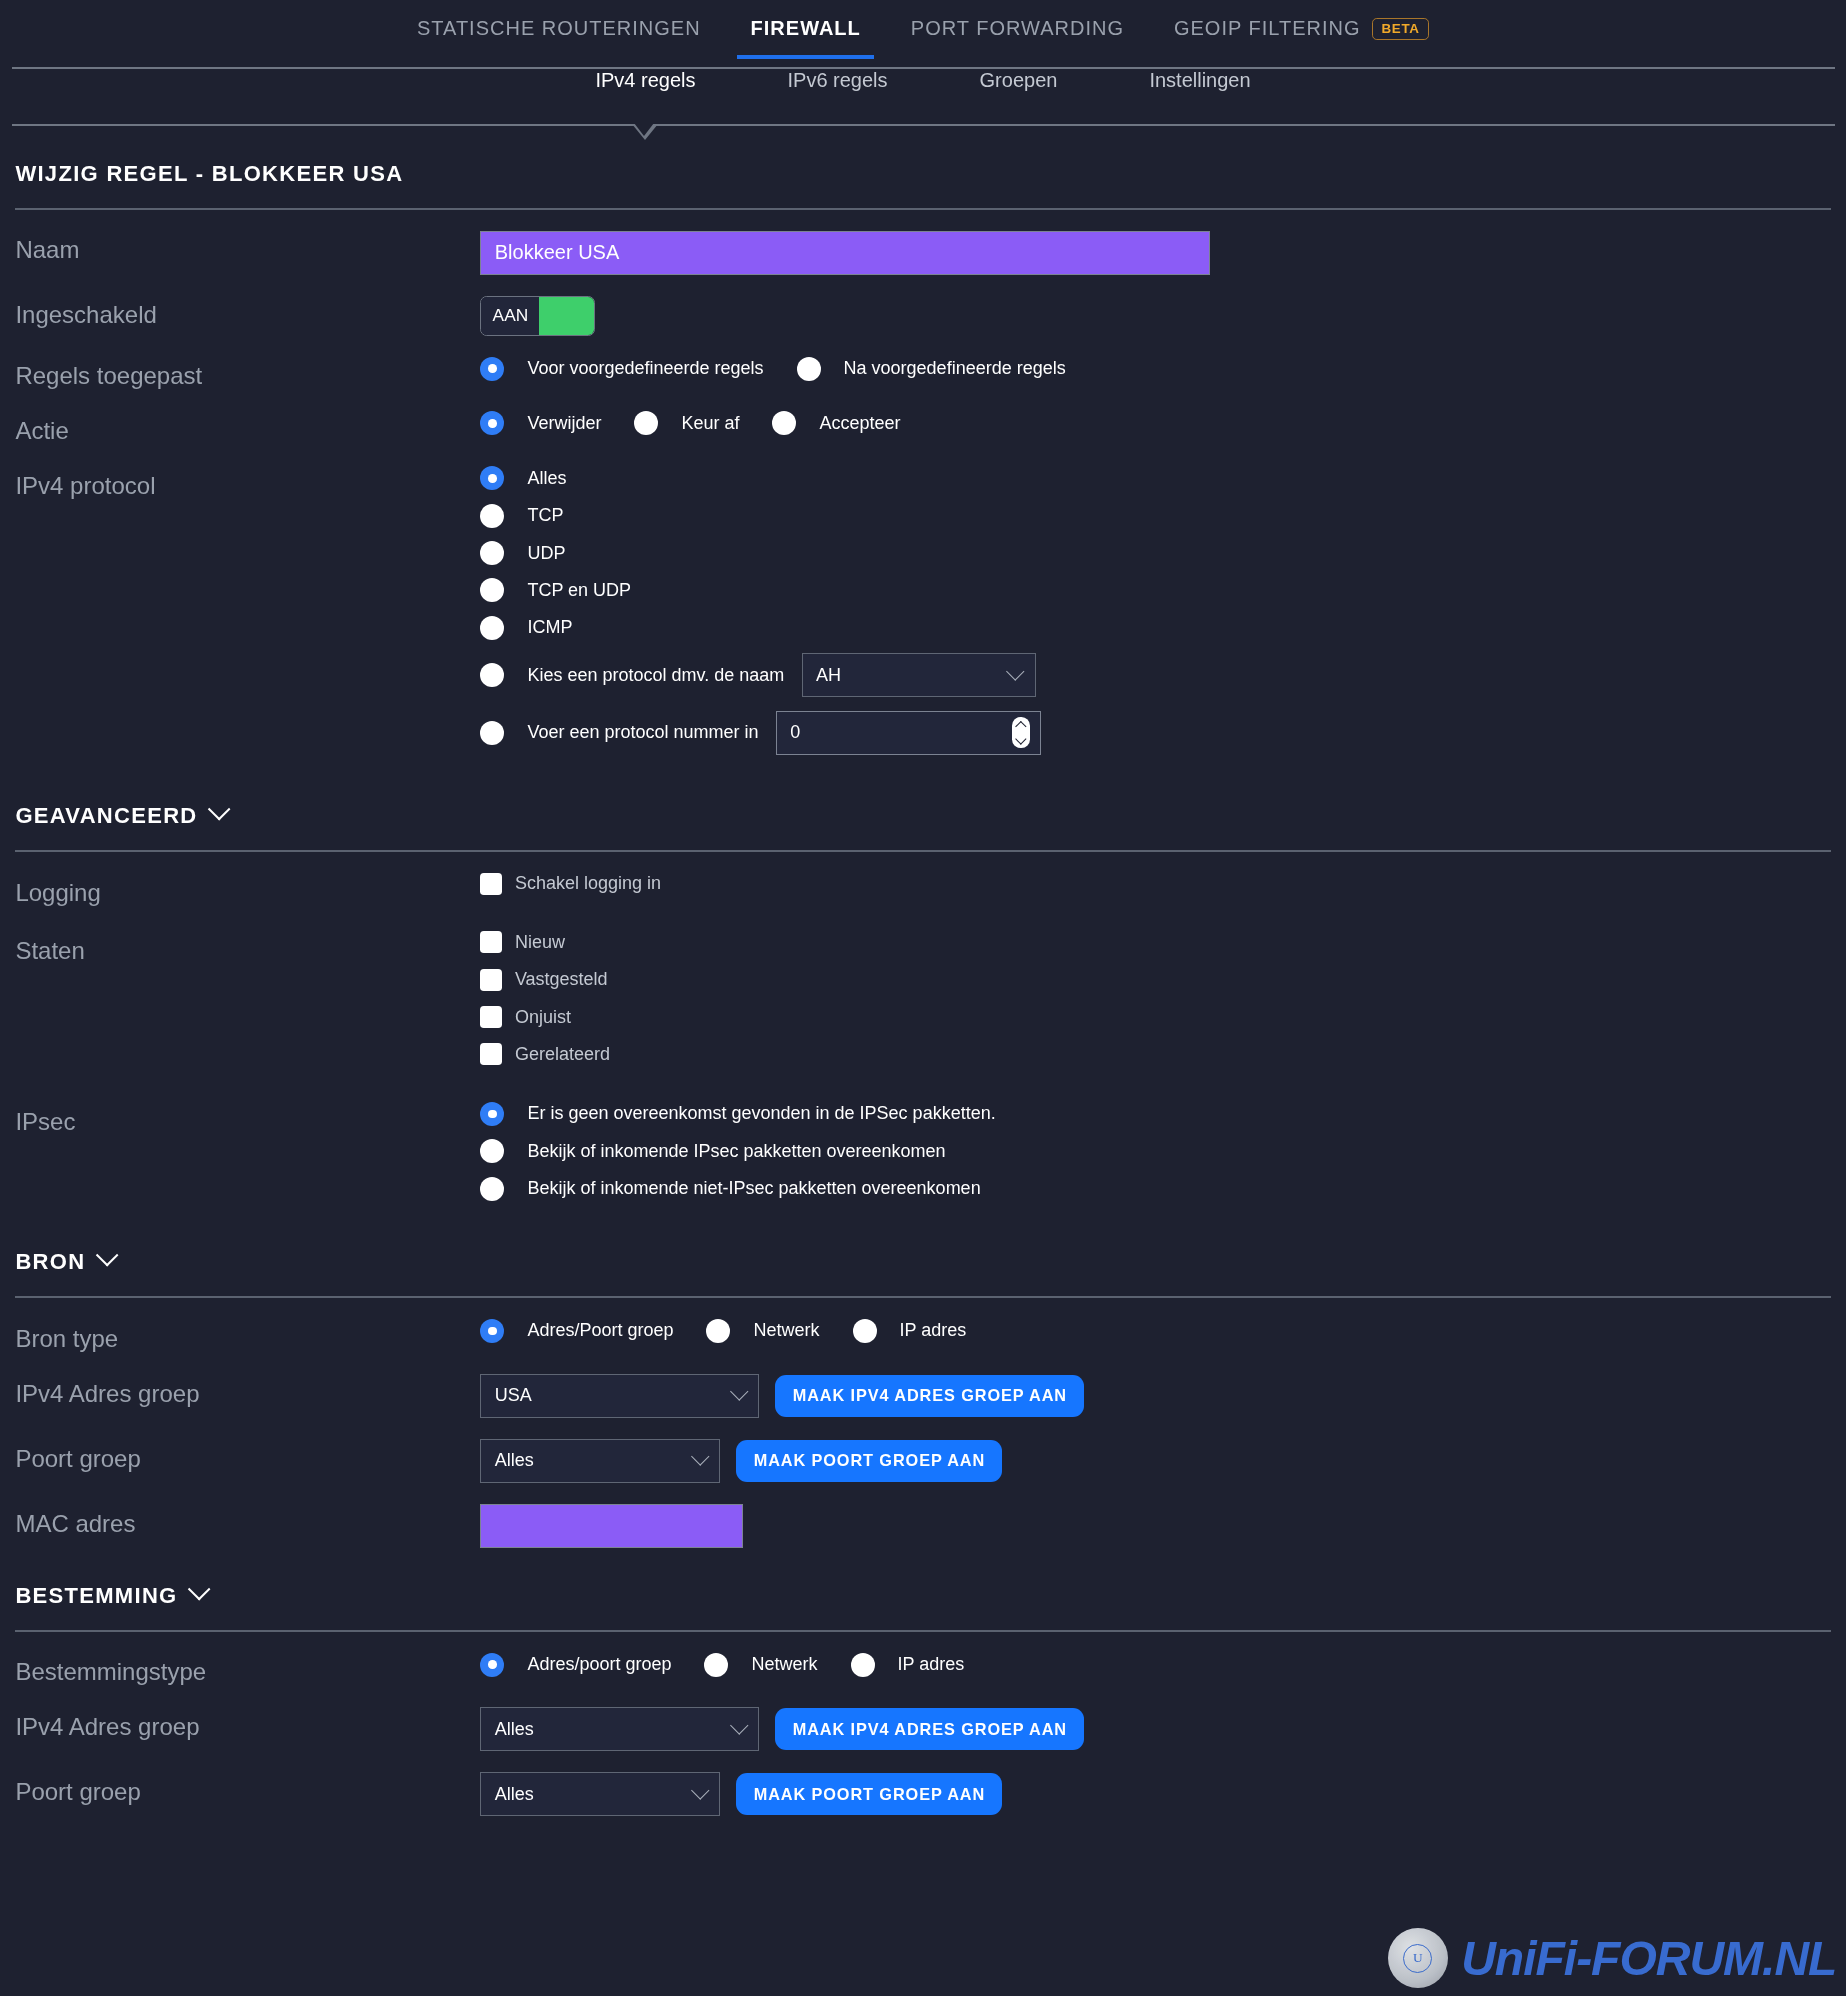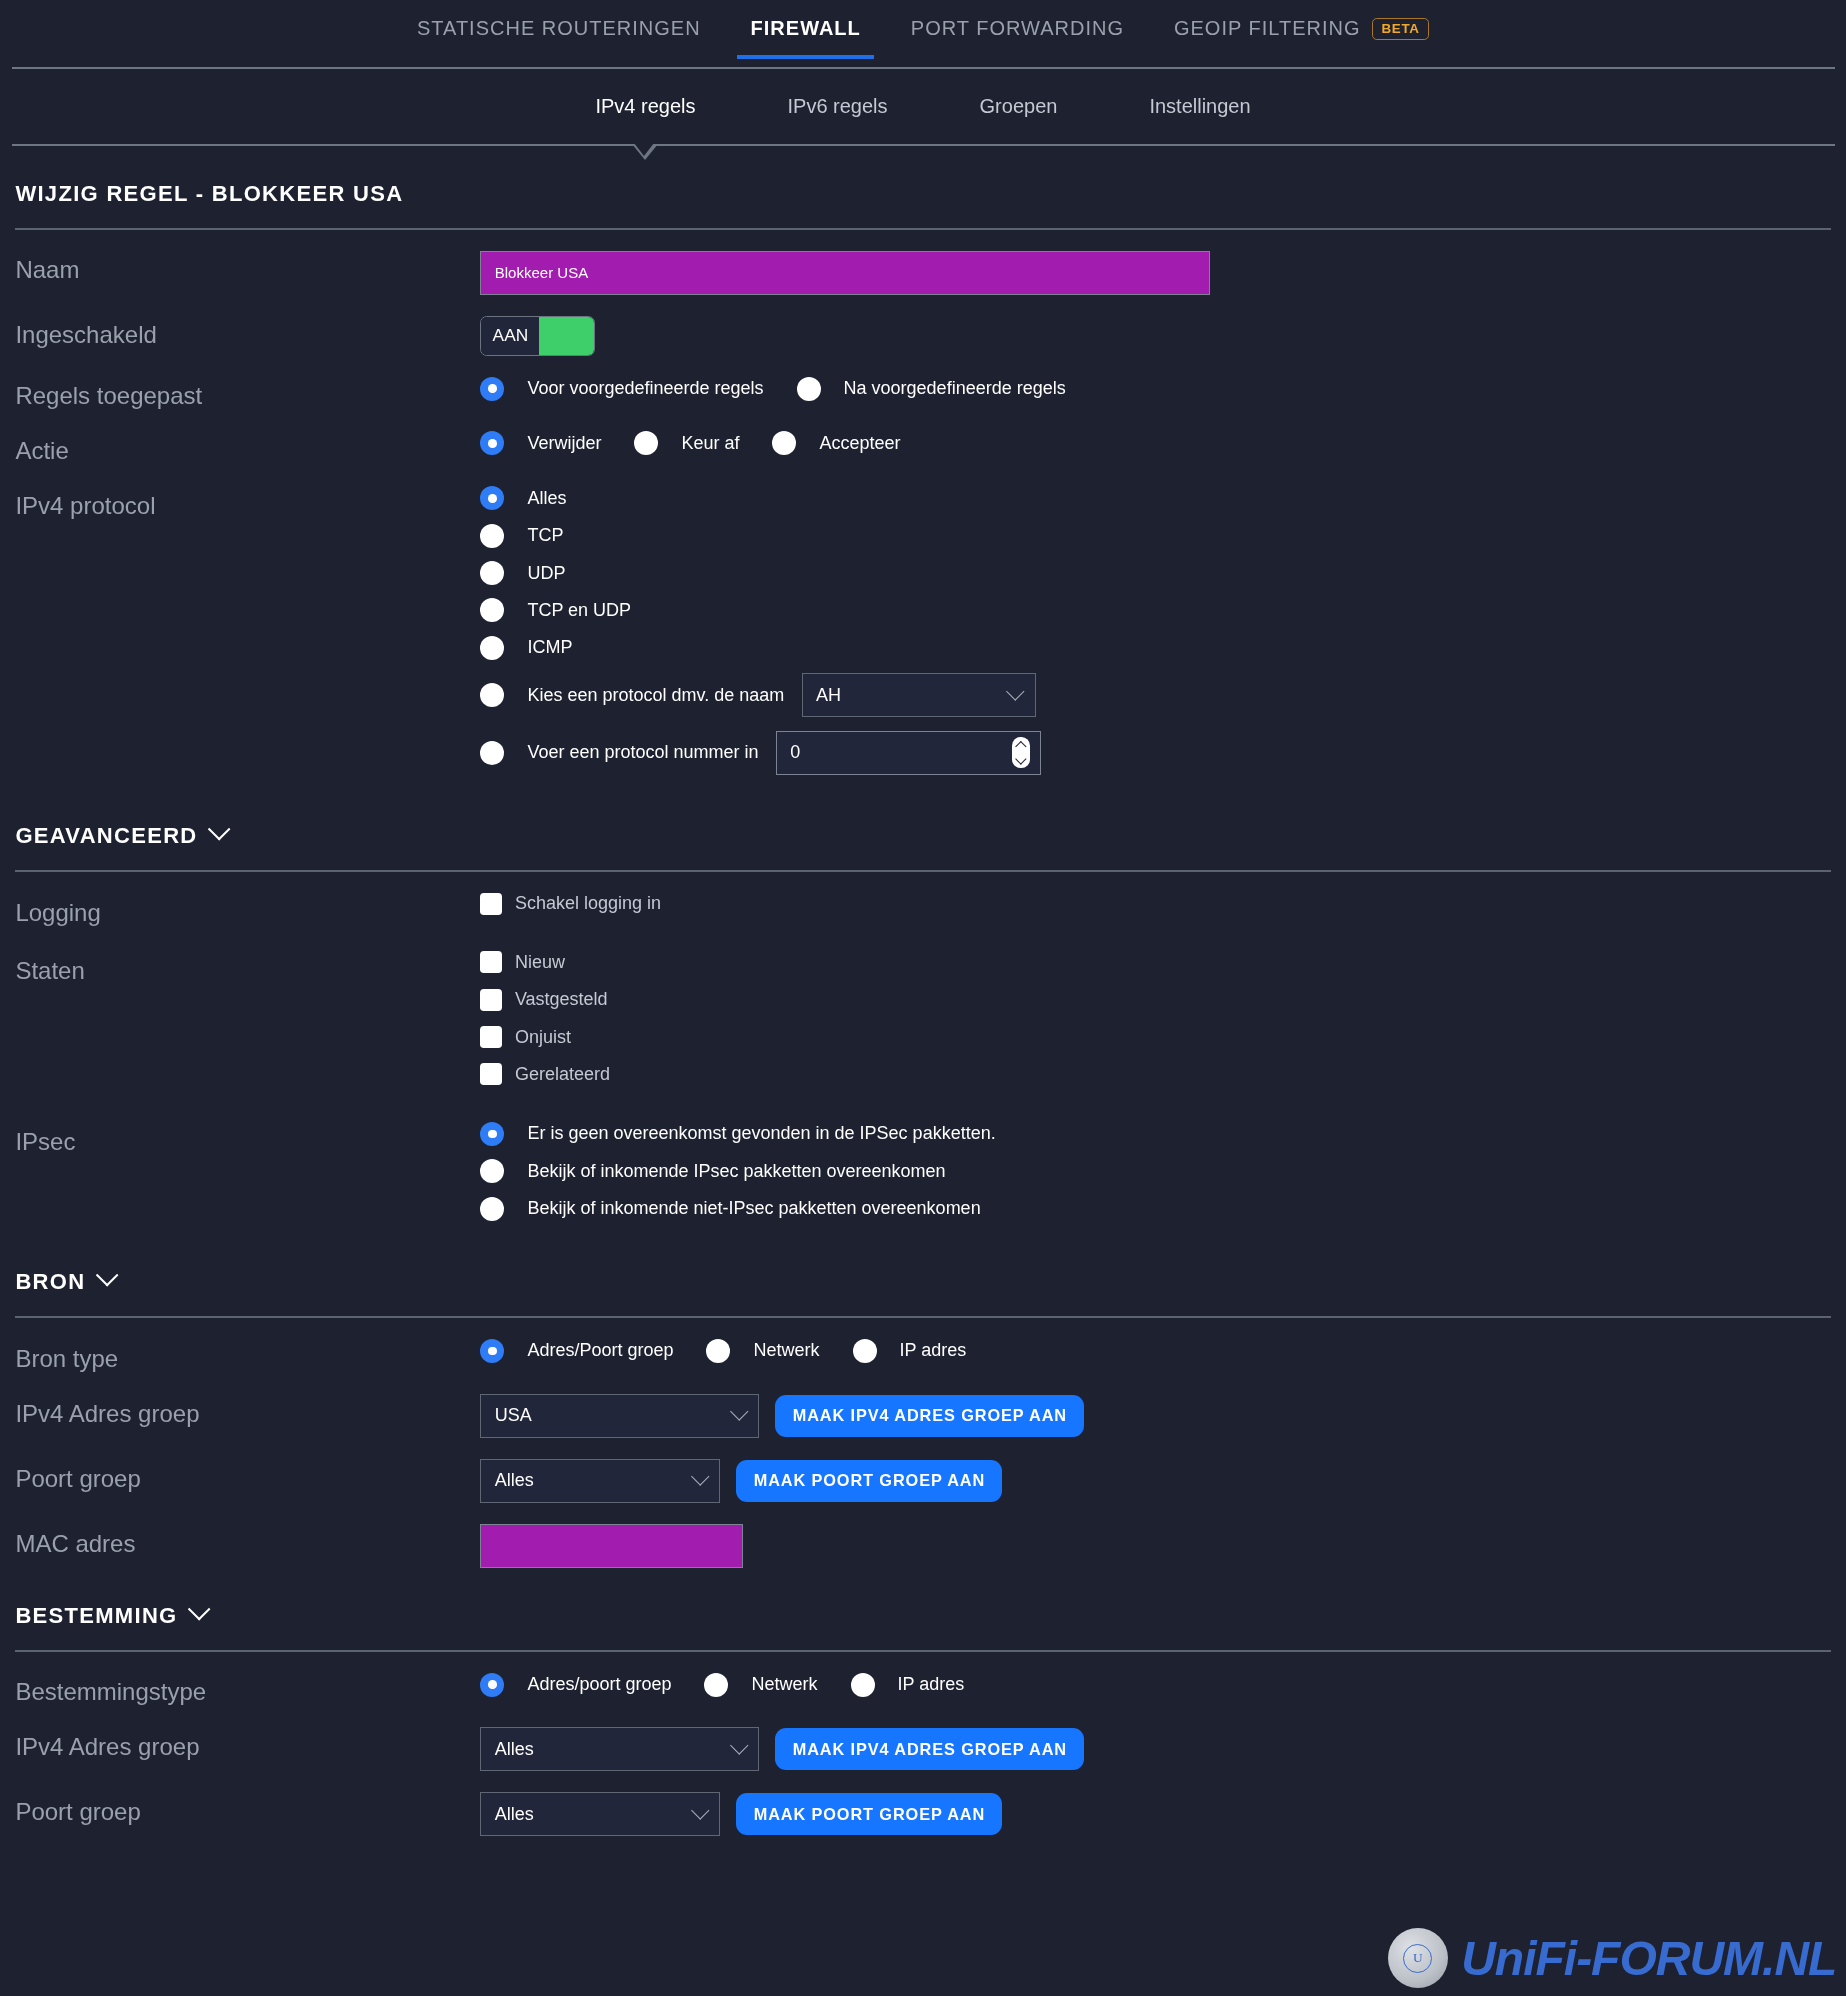--- a/index.html
+++ b/index.html
@@ -53,23 +53,22 @@
     line-height: 1;
   }
   .topnav-rule {
     margin: 0 11.5px;
     height: 1.9px;
     background: #6f7683;
   }
 
   
   .subnav {
-    height: 75px;
-    display: flex;
-    align-items: center;
+    height: 55px;
+    display: flex;
     justify-content: center;
     gap: 8px;
     position: relative;
   }
   .subnav-item {
     padding: 0 42px;
     font-size: 20px;
     color: #c4c9d2;
     cursor: pointer;
     white-space: nowrap;
@@ -134,24 +133,24 @@
     font-size: 24px;
     color: #9aa1ad;
     padding-top: 5.8px;
   }
   .row-field { flex: 1; }
 
   
   .text-input {
     width: 730px;
     height: 44px;
-    background: #a21caf;
+    background: #8b5cf6;
     border: 1.4px solid #7c8392;
     color: #ffffff;
-    font-size: 15px;
+    font-size: 20px;
     font-family: "Liberation Sans", sans-serif;
     padding: 0 13.4px;
     outline: none;
   }
   .text-input.small { width: 263px; }
 
   
   .toggle {
     display: inline-flex;
     align-items: stretch;

